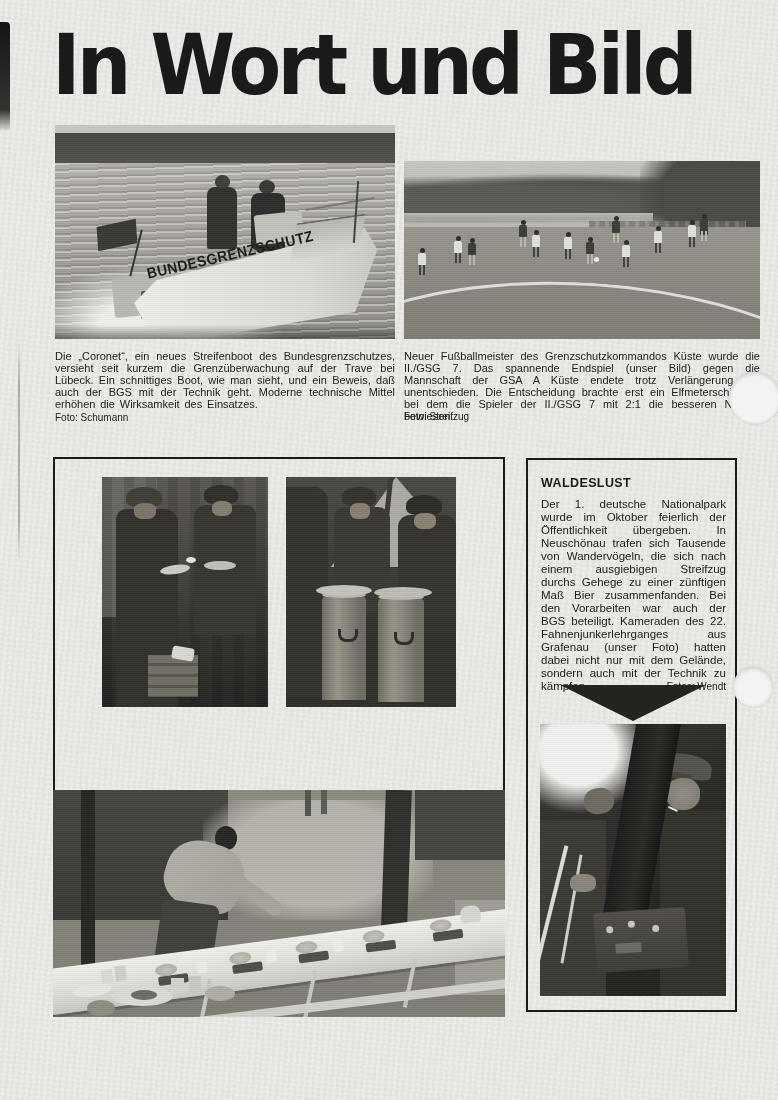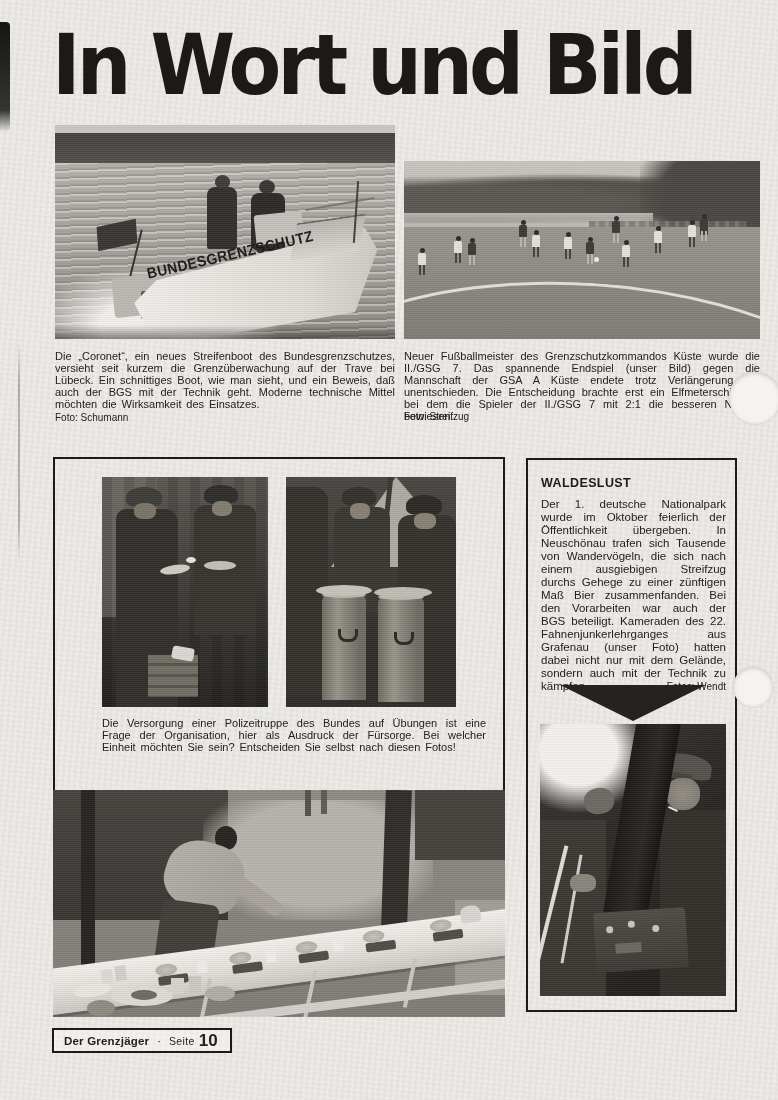--- a/index.html
+++ b/index.html
@@ -263,21 +263,21 @@
     <div class="pl pd p7"></div>
     <div class="pl pd p8"></div>
     <div class="pl pw p9"></div>
     <div class="pl pw p10"></div>
     <div class="pl pw p11"></div>
     <div class="pl pd p12"></div>
     <div class="ps-ball"></div>
   </div>
 
   <section class="caption cap-grenzwacht">
-    <p>Die „Coronet“, ein neues Streifenboot des Bundesgrenzschutzes, versieht seit kurzem die Grenzüberwachung auf der Trave bei Lübeck. Ein schnittiges Boot, wie man sieht, und ein Beweis, daß auch der BGS mit der Technik geht. Moderne technische Mittel möchten die Wirksamkeit des Einsatzes.</p>
+    <p>Die „Coronet“, ein neues Streifenboot des Bundesgrenzschutzes, versieht seit kurzem die Grenzüberwachung auf der Trave bei Lübeck. Ein schnittiges Boot, wie man sieht, und ein Beweis, daß auch der BGS mit der Technik geht. Moderne technische Mittel erhöhen die Wirksamkeit des Einsatzes.</p>
     <div class="credit">Foto: Schumann</div>
   </section>
 
   <section class="caption cap-fussball">
     <p>Neuer Fußballmeister des Grenzschutzkommandos Küste wurde die II./GSG 7. Das spannende Endspiel (unser Bild) gegen die Mannschaft der GSA A Küste endete trotz Verlängerung 2:2 unentschieden. Die Entscheidung brachte erst ein Elfmeterschießen, bei dem die Spieler der II./GSG 7 mit 2:1 die besseren Nerven bewiesen.</p>
     <div class="credit credit-tight">Foto: Streifzug</div>
   </section>
 
   <div class="box box-left">
 
@@ -309,21 +309,20 @@
       <div class="m2-face2"></div>
       <div class="m2-can m2-can1"></div>
       <div class="m2-can m2-can2"></div>
       <div class="m2-tray1"></div>
       <div class="m2-tray2"></div>
       <div class="m2-handle m2-h1"></div>
       <div class="m2-handle m2-h2"></div>
     </div>
 
     <div class="mahlzeit">
-      <p>Die Versorgung einer Polizeitruppe des Bundes auf Übungen ist eine Frage der Organisation, hier als Ausdruck der Fürsorge. Bei welcher Einheit möchten Sie sein? Entscheiden Sie selbst nach diesen Fotos!</p>
     </div>
 
     <div class="photo photo-bigtable">
       <div class="bt-darkTL"></div>
       <div class="bt-poleL"></div>
       <div class="bt-light"></div>
       <div class="bt-legsA"></div>
       <div class="bt-legsB"></div>
       <div class="bt-treeR"></div>
       <div class="bt-darkTR"></div>
@@ -389,19 +388,13 @@
         <div class="rp-knob rp-k2"></div>
         <div class="rp-knob rp-k3"></div>
         <div class="rp-dial"></div>
       </div>
     </div>
   </div>
 
   <div class="punch punch1"></div>
   <div class="punch punch2"></div>
 
-  <div class="footer">
-    <span class="mag">Der Grenzjäger</span>
-    <span class="dot">·</span>
-    <span class="seite">Seite</span>
-    <span class="num">10</span>
-  </div>
 </div>
 
 </body></html>

